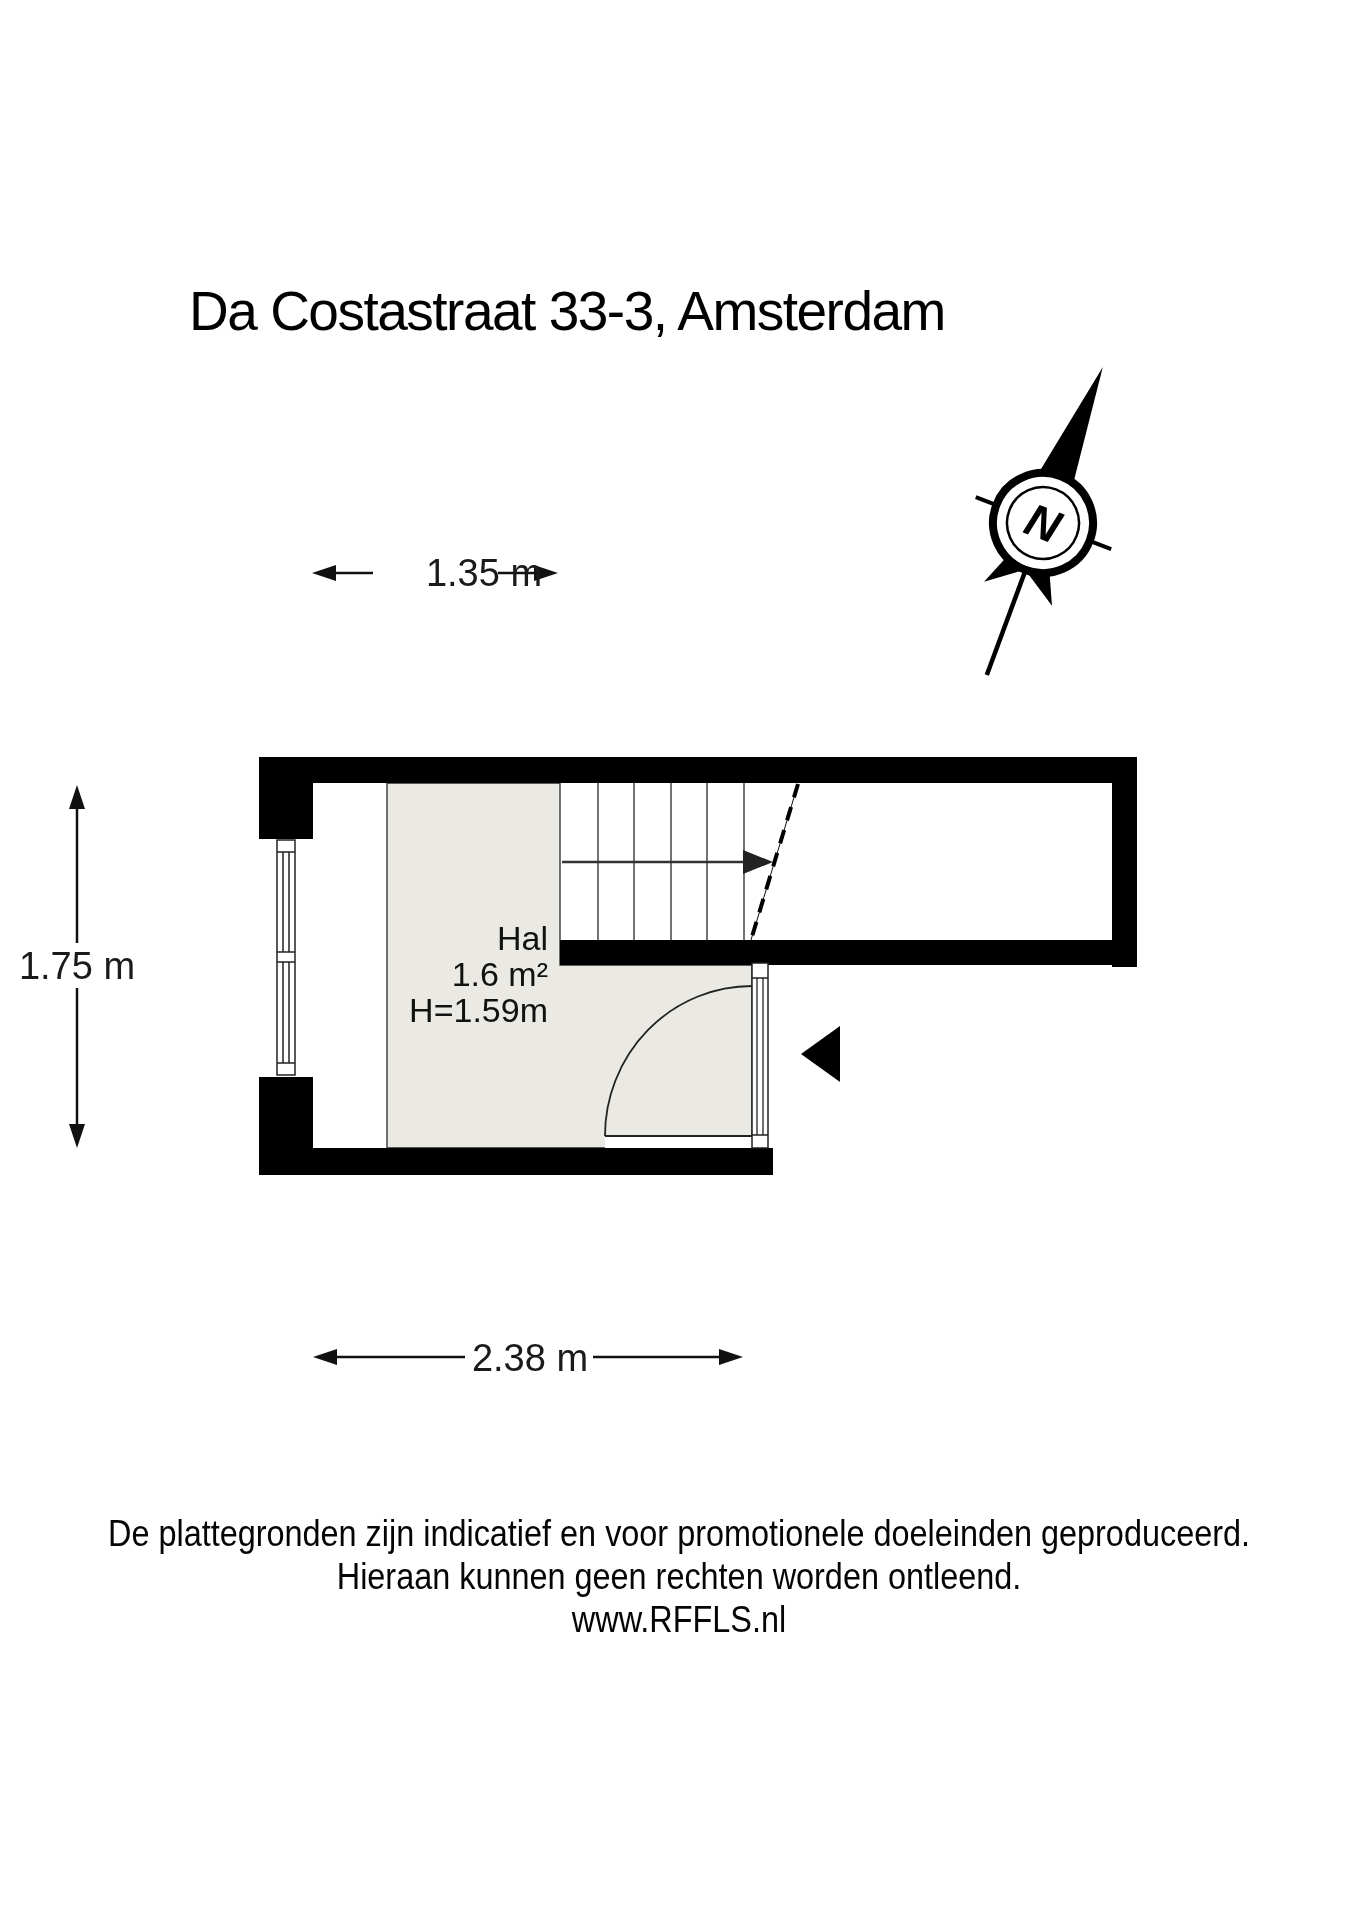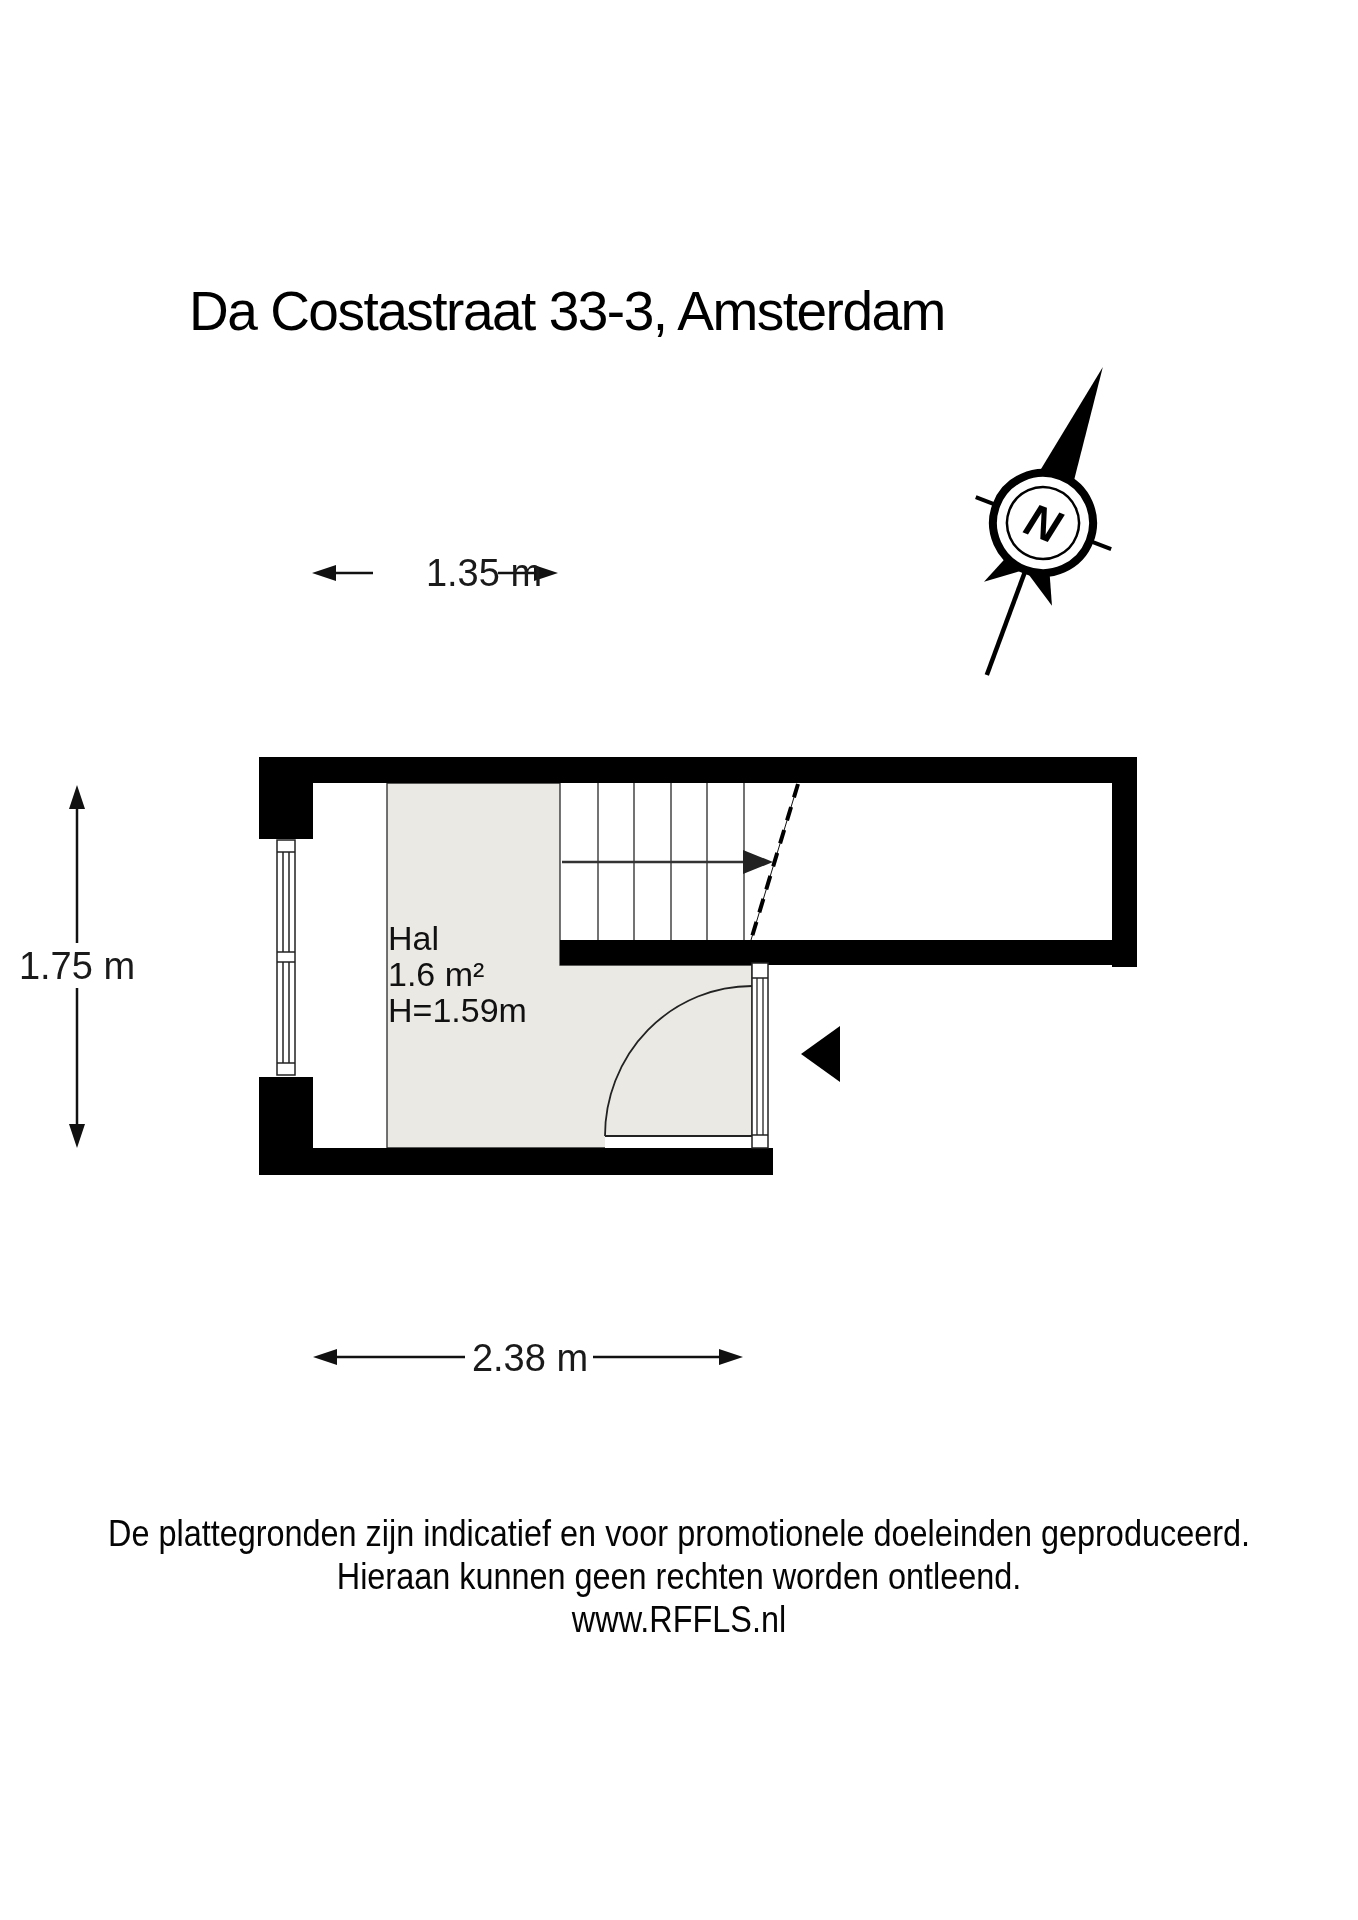--- a/index.html
+++ b/index.html
@@ -8,21 +8,21 @@
     font-family:"Liberation Sans",sans-serif;overflow:hidden;
   }
   .abs{position:absolute;}
   #plan-svg{position:absolute;left:0;top:0;width:1358px;height:1920px;}
   .title{
     left:147px;top:276px;width:840px;text-align:center;
     font-size:55px;font-weight:normal;line-height:71px;color:#000;
     letter-spacing:-1.5px;white-space:nowrap;
   }
   .room-label{
-    left:388px;top:920px;width:160px;text-align:left;
+    left:388px;top:920px;width:160px;text-align:right;
     font-size:34px;line-height:36px;color:#111;white-space:nowrap;
   }
   .dim-label{
     font-size:38px;color:#1a1a1a;text-align:center;line-height:38px;white-space:nowrap;
   }
   .dim-top{left:400px;top:554px;width:120px;margin-left:24px;}
   .dim-left{left:7px;top:947px;width:140px;}
   .dim-bottom{left:460px;top:1339px;width:140px;}
   .footer{
     left:0;top:1512px;width:1358px;text-align:center;

